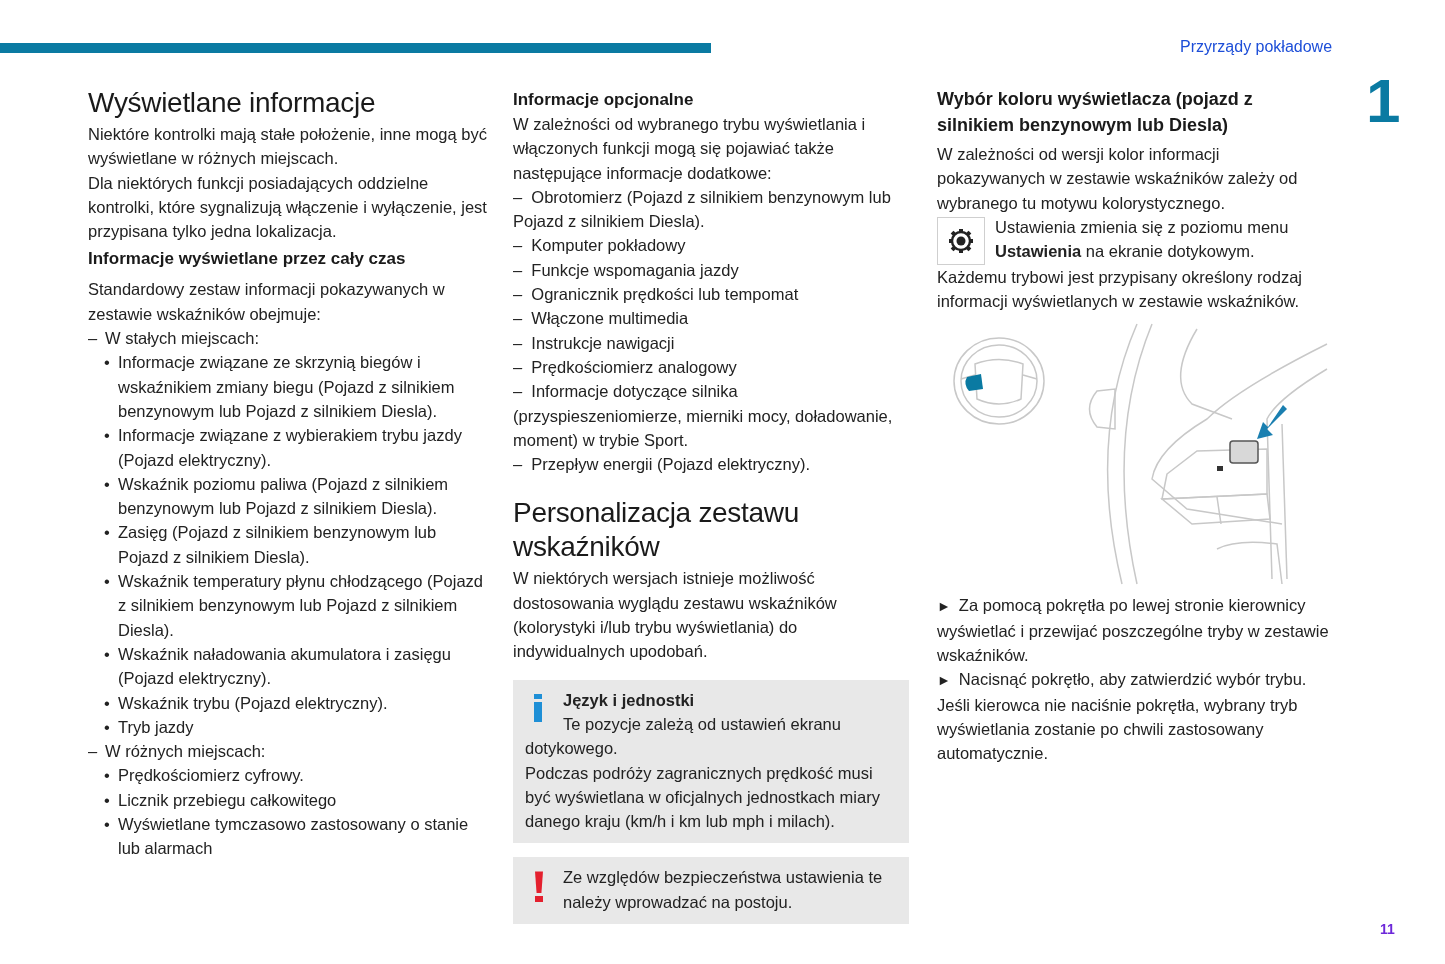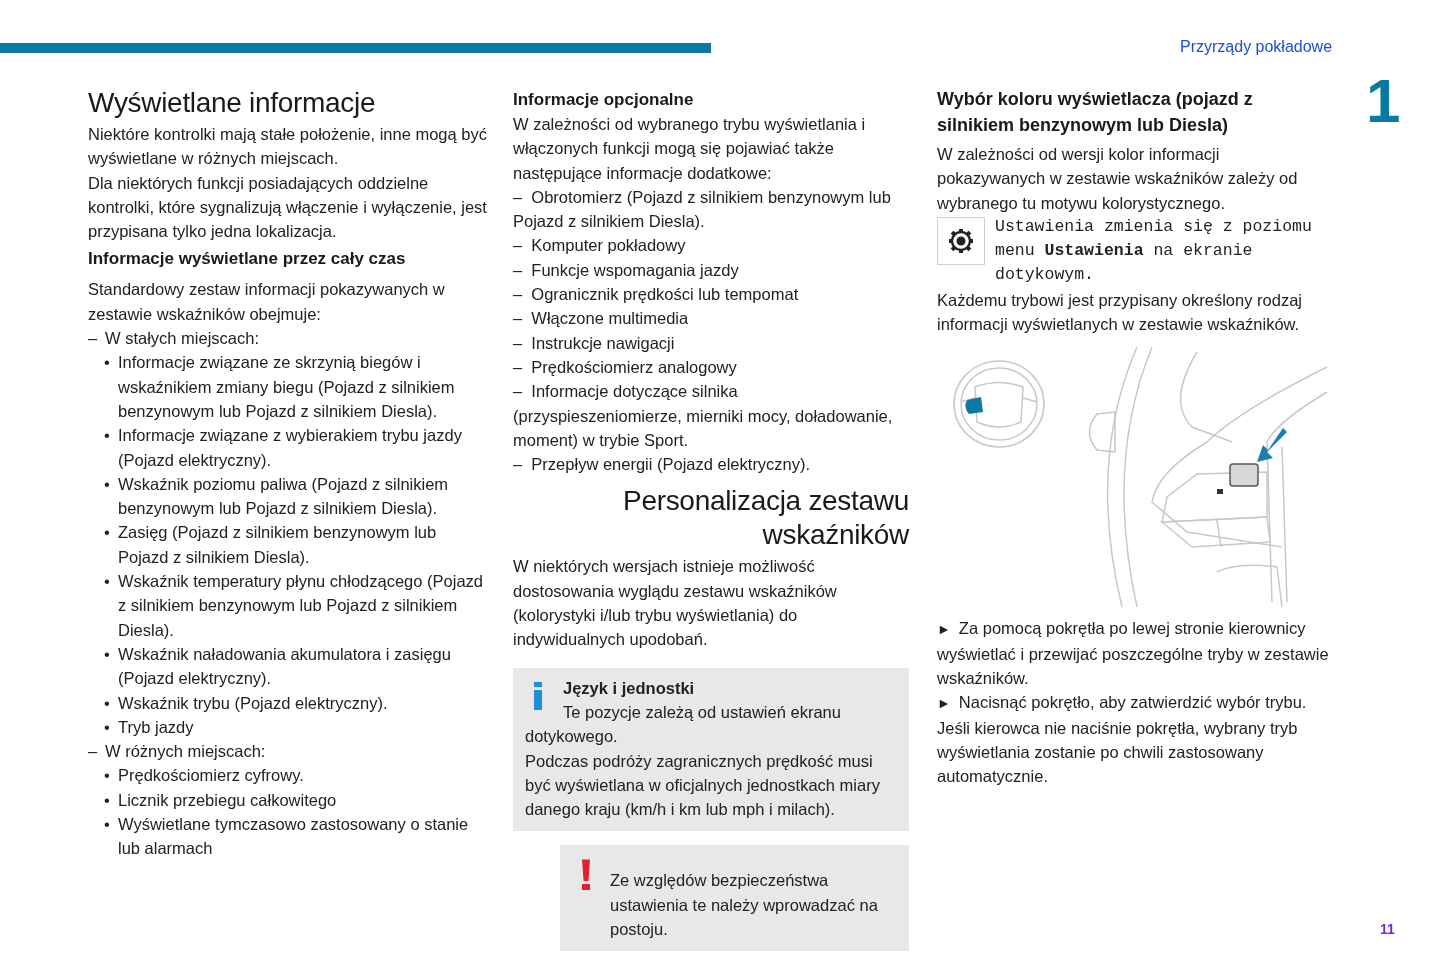--- a/index.html
+++ b/index.html
@@ -106,46 +106,46 @@
   <p>W zależności od wybranego trybu wyświetlania i włączonych funkcji mogą się pojawiać także następujące informacje dodatkowe:</p>
   <p>–&nbsp; <span>Obrotomierz (Pojazd z silnikiem benzynowym lub Pojazd z silnikiem Diesla).</span></p>
   <p>–&nbsp; <span>Komputer pokładowy</span></p>
   <p>–&nbsp; <span>Funkcje wspomagania jazdy</span></p>
   <p>–&nbsp; <span>Ogranicznik prędkości lub tempomat</span></p>
   <p>–&nbsp; <span>Włączone multimedia</span></p>
   <p>–&nbsp; <span>Instrukcje nawigacji</span></p>
   <p>–&nbsp; <span>Prędkościomierz analogowy</span></p>
   <p>–&nbsp; <span>Informacje dotyczące silnika (przyspieszeniomierze, mierniki mocy, doładowanie, moment) w trybie Sport.</span></p>
   <p>–&nbsp; <span>Przepływ energii (Pojazd elektryczny).</span></p>
-  <h1 class="big" style="margin-top:8px;text-align:right;">Personalizacja zestawu wskaźników</h1>
+  <h1 class="big" style="margin-top:20px;">Personalizacja zestawu wskaźników</h1>
   <p style="margin-top:2px;">W niektórych wersjach istnieje możliwość dostosowania wyglądu zestawu wskaźników (kolorystyki i/lub trybu wyświetlania) do indywidualnych upodobań.</p>
 
   <div class="box" style="margin-top:16px; padding-left:12px;">
     <div class="info-i">
         <div class="dot"></div>
         <div class="bar"></div>
       </div>
     <div style="padding-left:38px; font-weight:bold;">Język i jednostki</div>
     <div style="text-indent:38px;">Te pozycje zależą od ustawień ekranu dotykowego.</div>
     <div>Podczas podróży zagranicznych prędkość musi być wyświetlana w oficjalnych jednostkach miary danego kraju (km/h i km lub mph i milach).</div>
   </div>
 
-  <div class="box" style="margin-top:14px; padding-top:23px; padding-bottom:10px;margin-left:47px;">
+  <div class="box" style="margin-top:14px; padding-top:8px; padding-bottom:10px;">
     <div class="warn">
         <div class="bar"></div>
         <div class="dot"></div>
       </div>
     <div style="padding-left:38px;">Ze względów bezpieczeństwa ustawienia te należy wprowadzać na postoju.</div>
   </div>
 </div>
 
 <div class="col col3">
   <h2 style="margin-bottom:4px;">Wybór koloru wyświetlacza (pojazd z silnikiem benzynowym lub Diesla)</h2>
   <p>W zależności od wersji kolor informacji pokazywanych w zestawie wskaźników zależy od wybranego tu motywu kolorystycznego.</p>
-  <div style="display:flex;font-family:Liberation Mono, monospace;">
+  <div style="display:flex;">
     <div class="settings-box">
       <svg width="30" height="30" viewBox="0 0 30 30">
         <g fill="none" stroke="#222" stroke-width="2.4">
           <circle cx="15" cy="15" r="9"></circle>
         </g>
         <circle cx="15" cy="15" r="4.5" fill="#222"></circle>
         <g fill="#222">
           <rect x="13" y="3" width="4" height="4"></rect>
           <rect x="13" y="23" width="4" height="4"></rect>
           <rect x="3" y="13" width="4" height="4"></rect>

